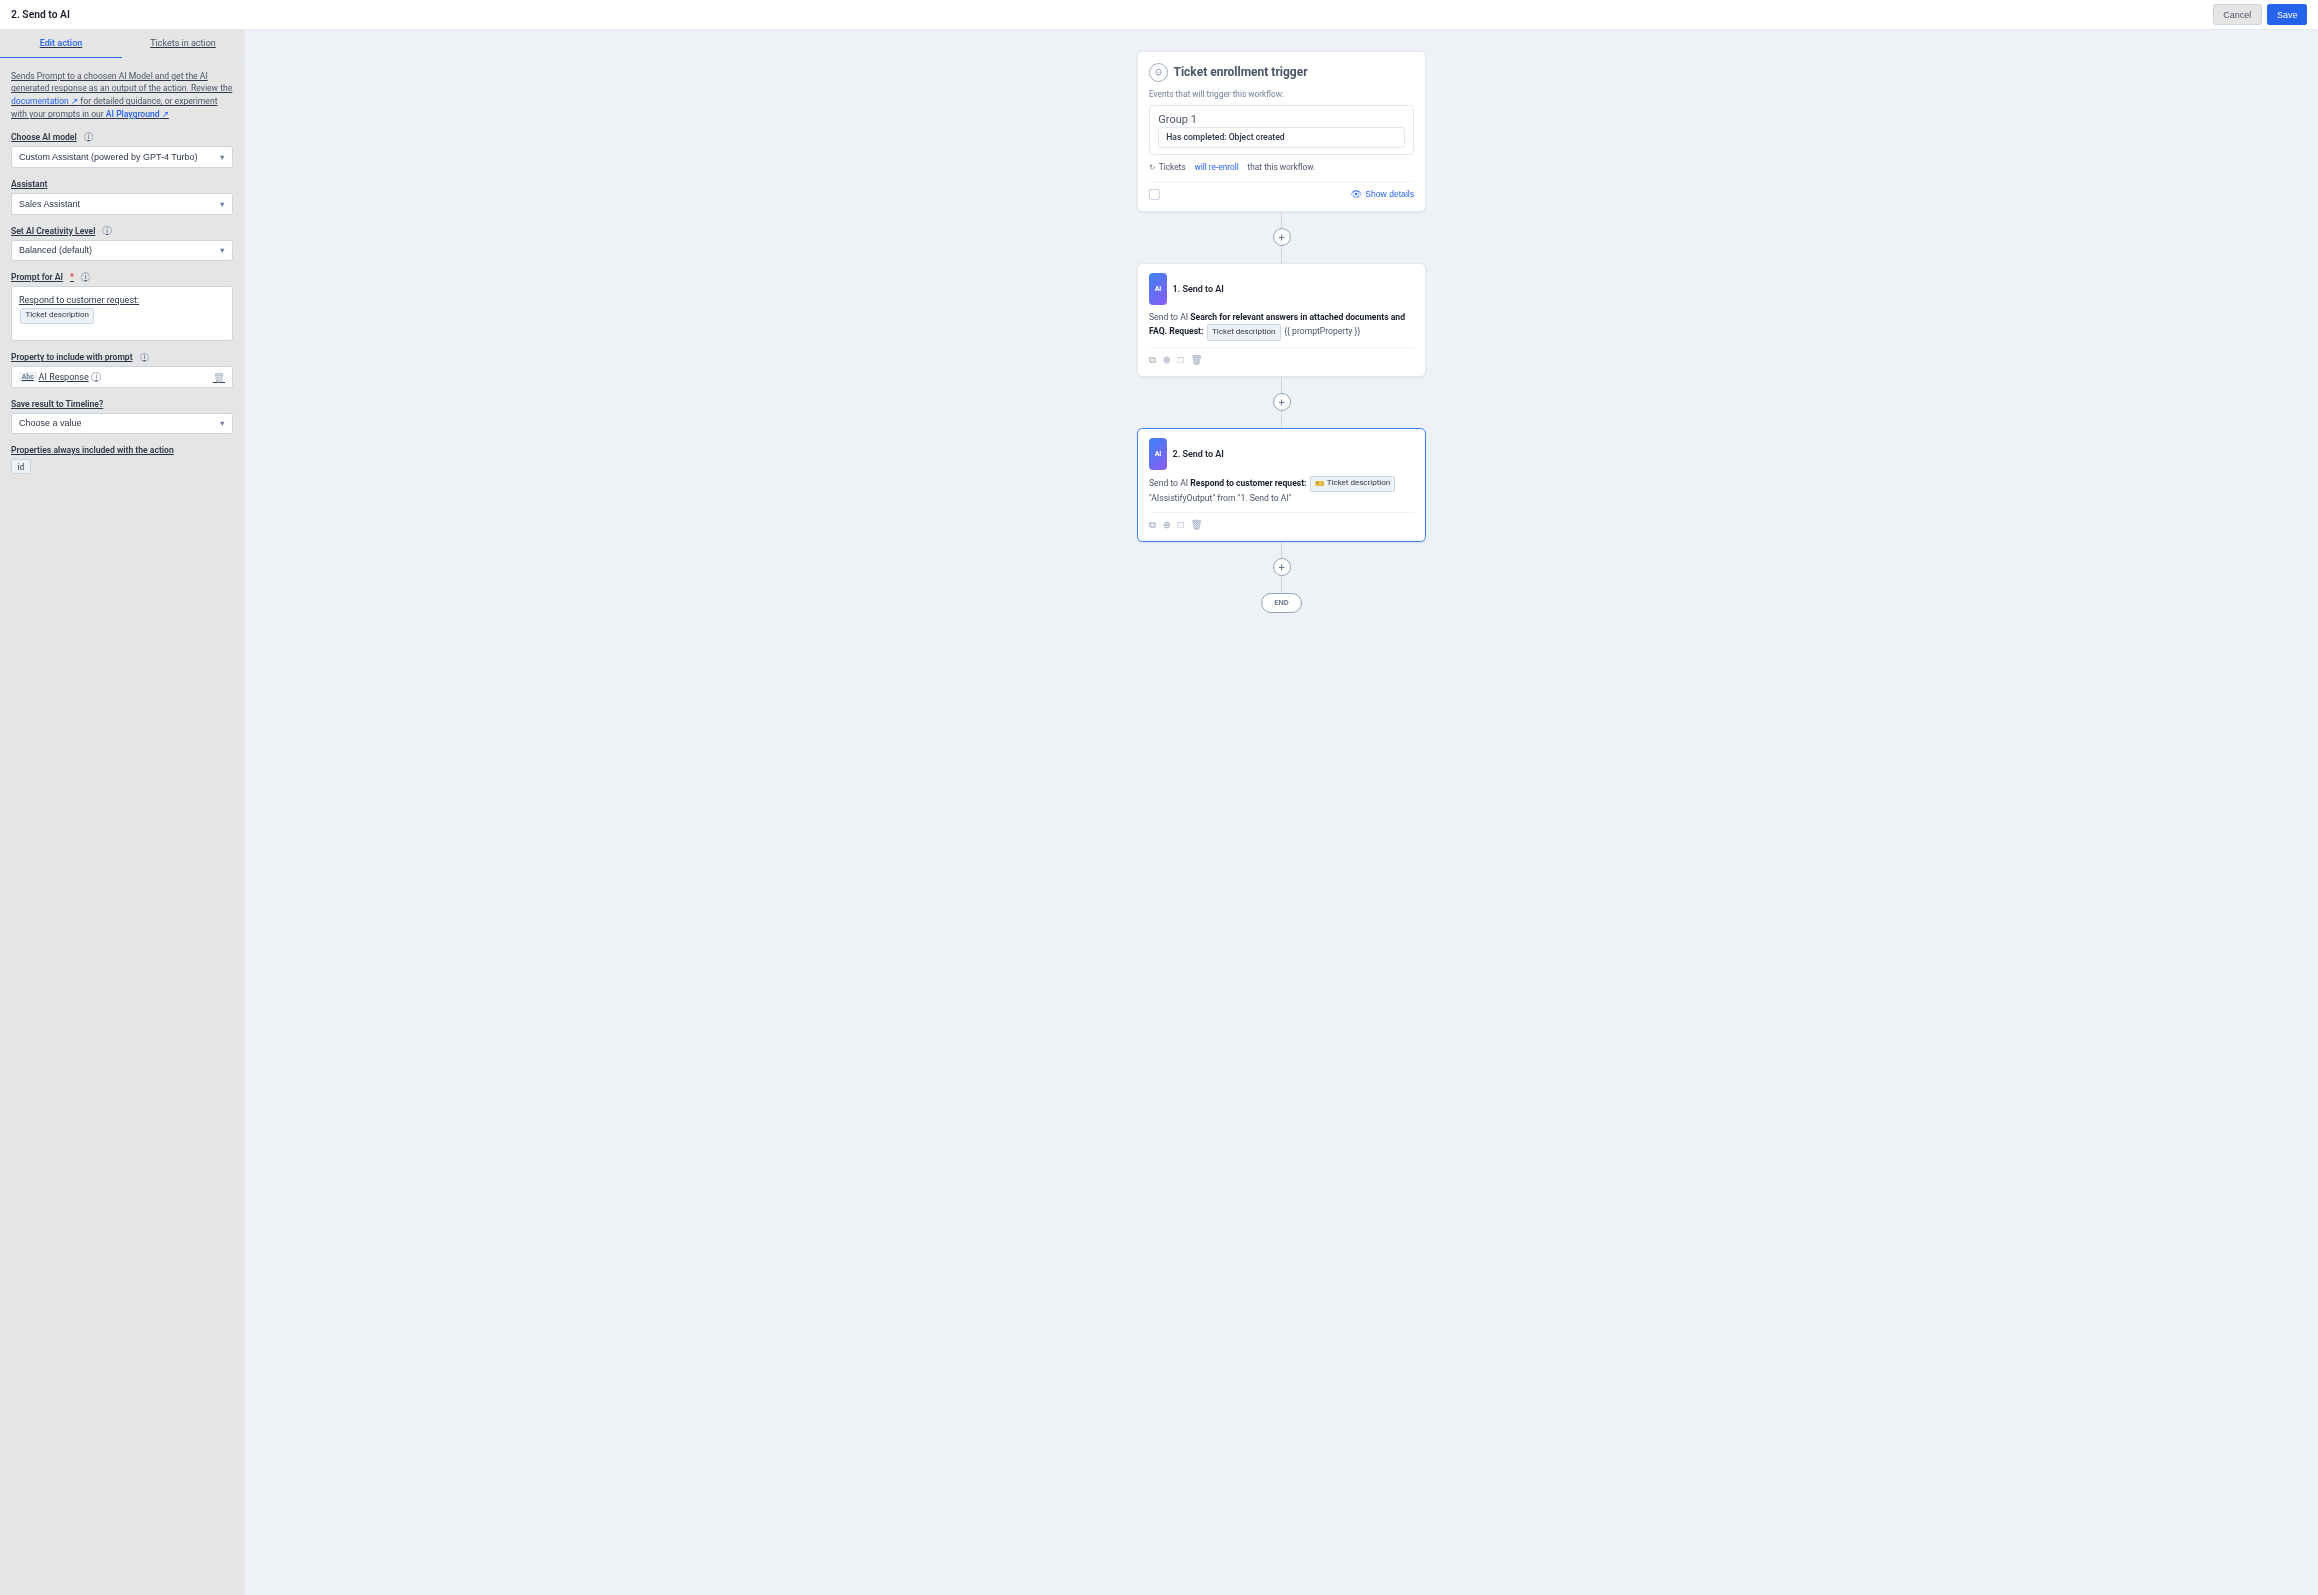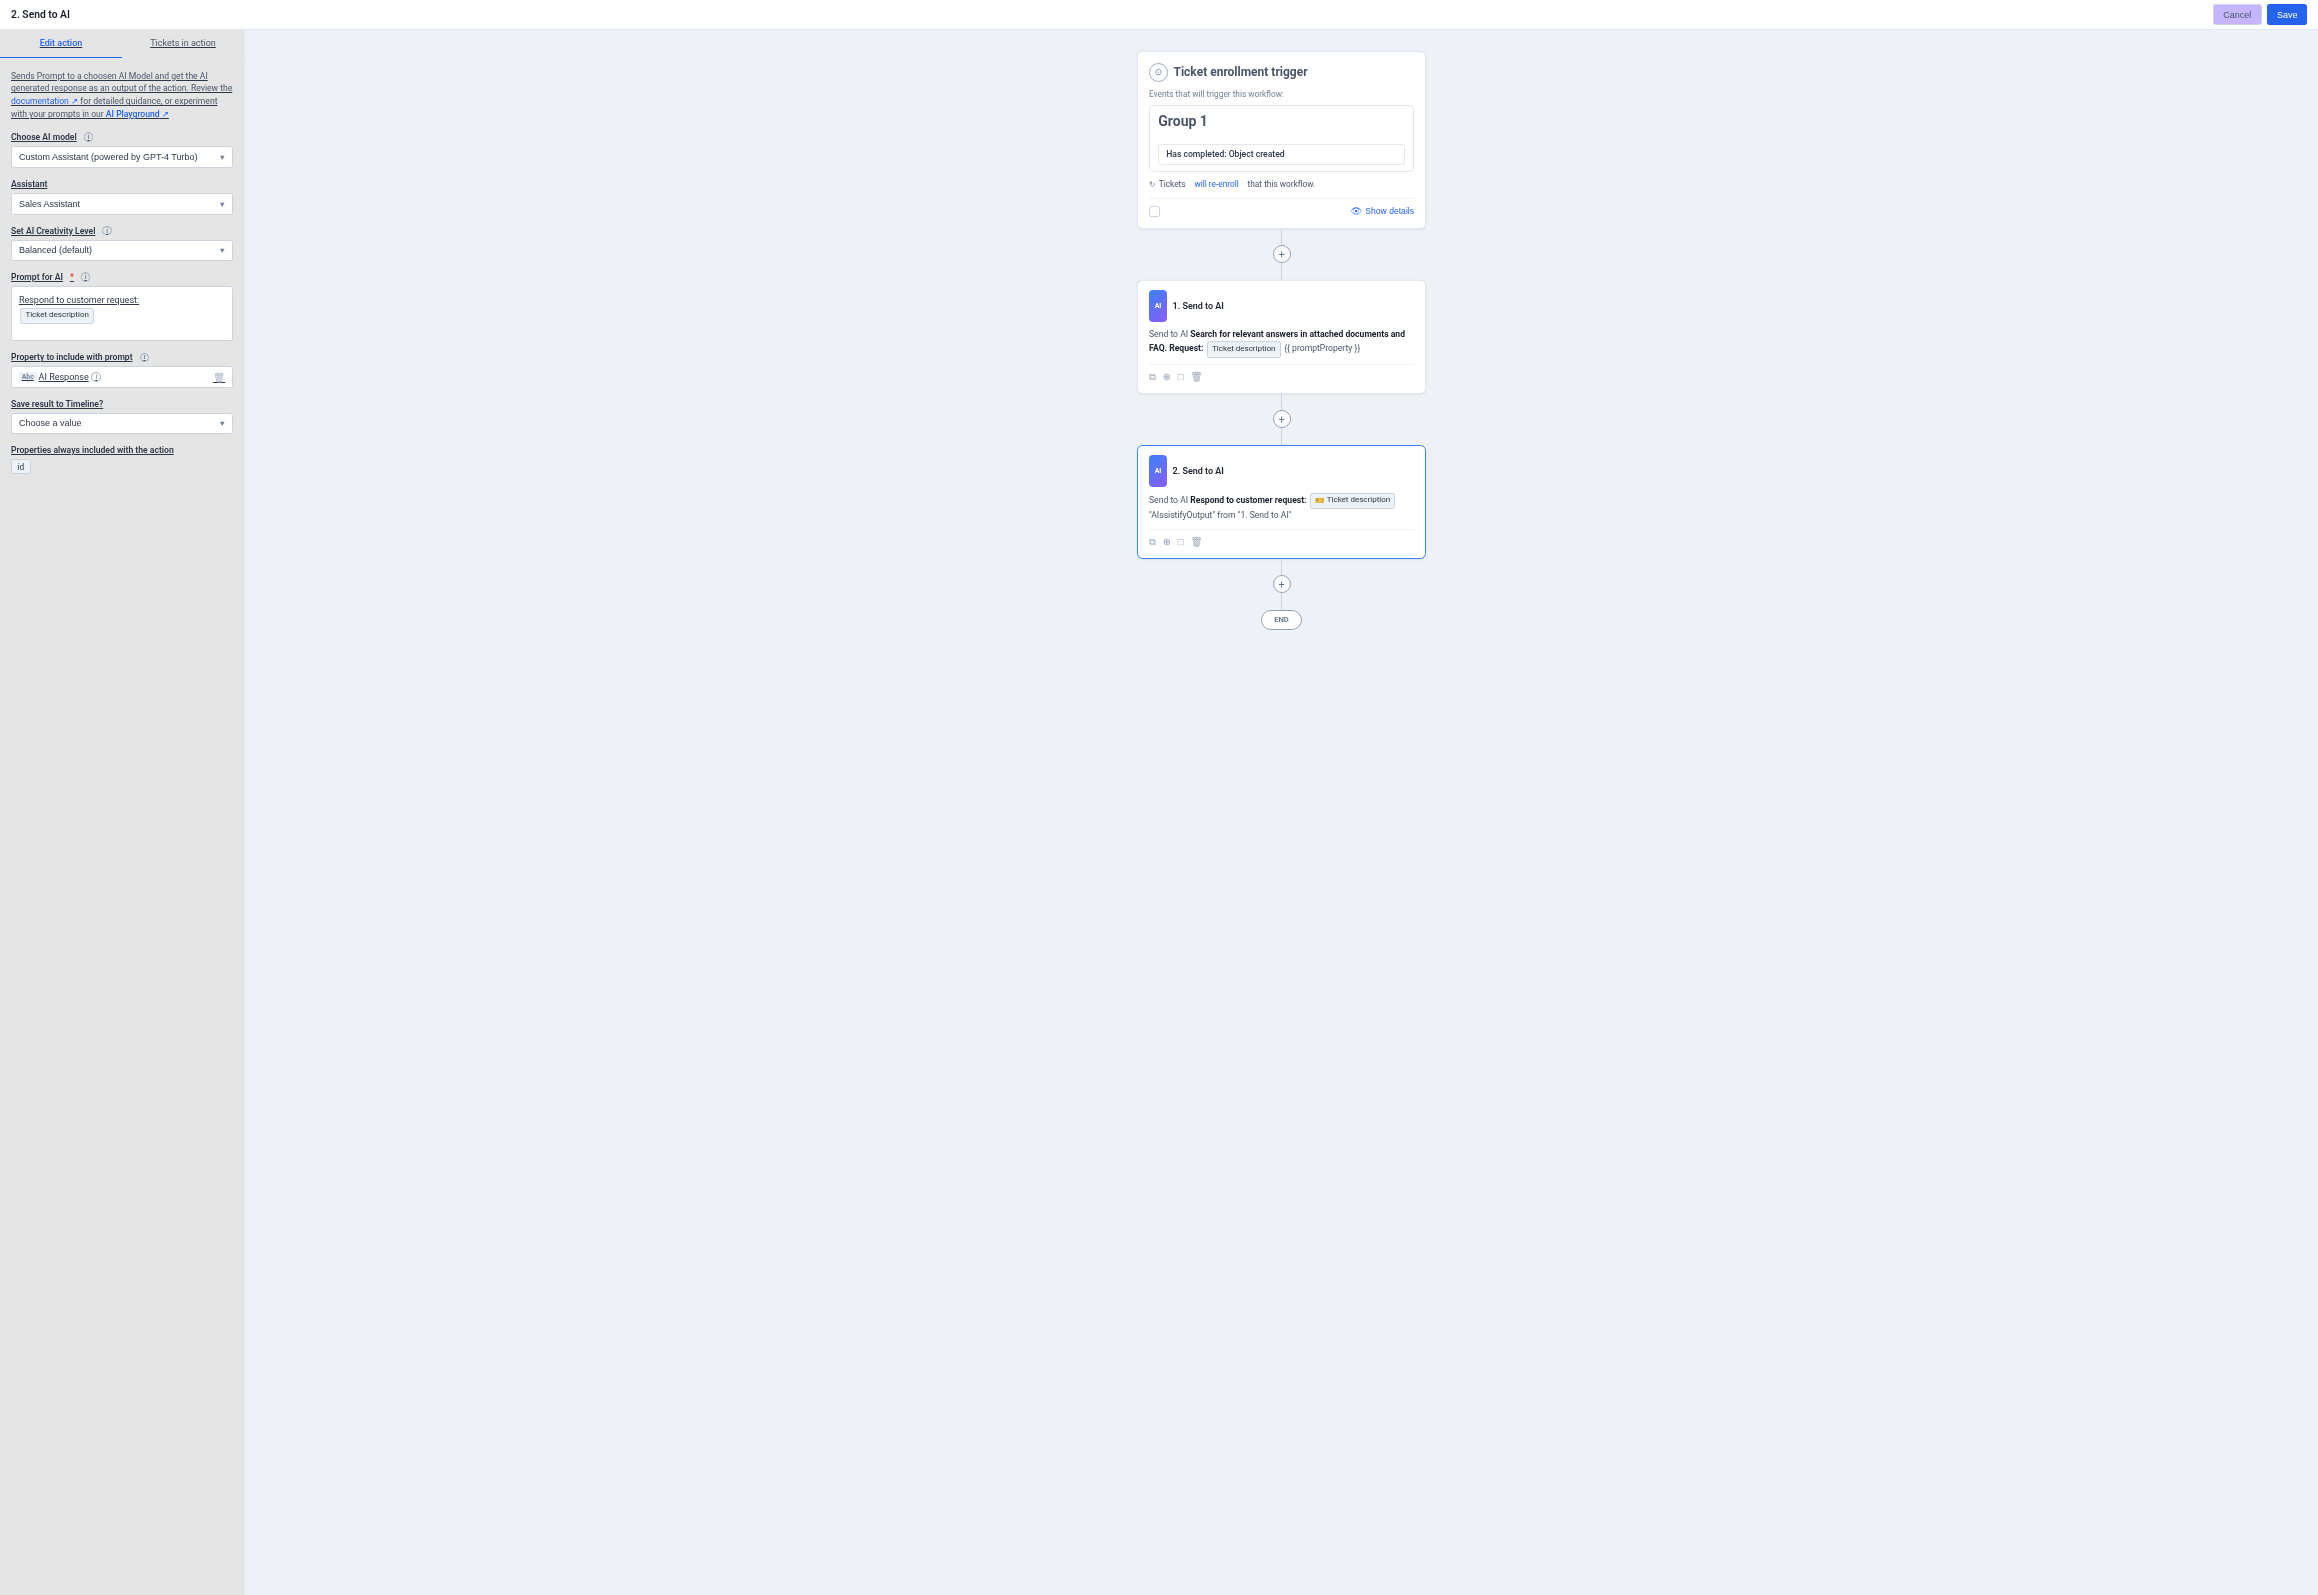--- a/index.html
+++ b/index.html
@@ -30,21 +30,21 @@
       font-weight: 600;
       color: #1a202c;
     }
     .topbar-actions {
       display: flex;
       gap: 5.5px;
     }
     .btn-cancel {
       padding: 4.1px 9.6px;
       border: 0.7px solid #cbd5e0;
-      background: #c4b5fd;
+      background: #e5e5e5;
       border-radius: 2.8px;
       cursor: pointer;
       font-size: 9px;
       color: #4a5568;
     }
     .btn-save {
       padding: 4.1px 9.6px;
       border: none;
       background: #2563eb;
       border-radius: 2.8px;
@@ -282,24 +282,24 @@
       color: #718096;
       margin-bottom: 6.9px;
     }
     .trigger-group-box {
       border: 0.7px solid #e2e8f0;
       border-radius: 4.1px;
       padding: 6.9px 8.3px;
       margin-bottom: 6.9px;
     }
     .trigger-group-title {
-      font-size: 14px;
-      font-weight: 700;
+      font-size: 11px;
+      font-weight: 400;
       color: #4a5568;
-      margin-bottom: 15px;
+      margin-bottom: 1px;
     }
     .trigger-condition {
       background: #fff;
       border: 0.7px solid #e2e8f0;
       border-radius: 2.8px;
       padding: 4.1px 6.9px;
       font-size: 8.6px;
       color: #2d3748;
       font-weight: 500;
     }

